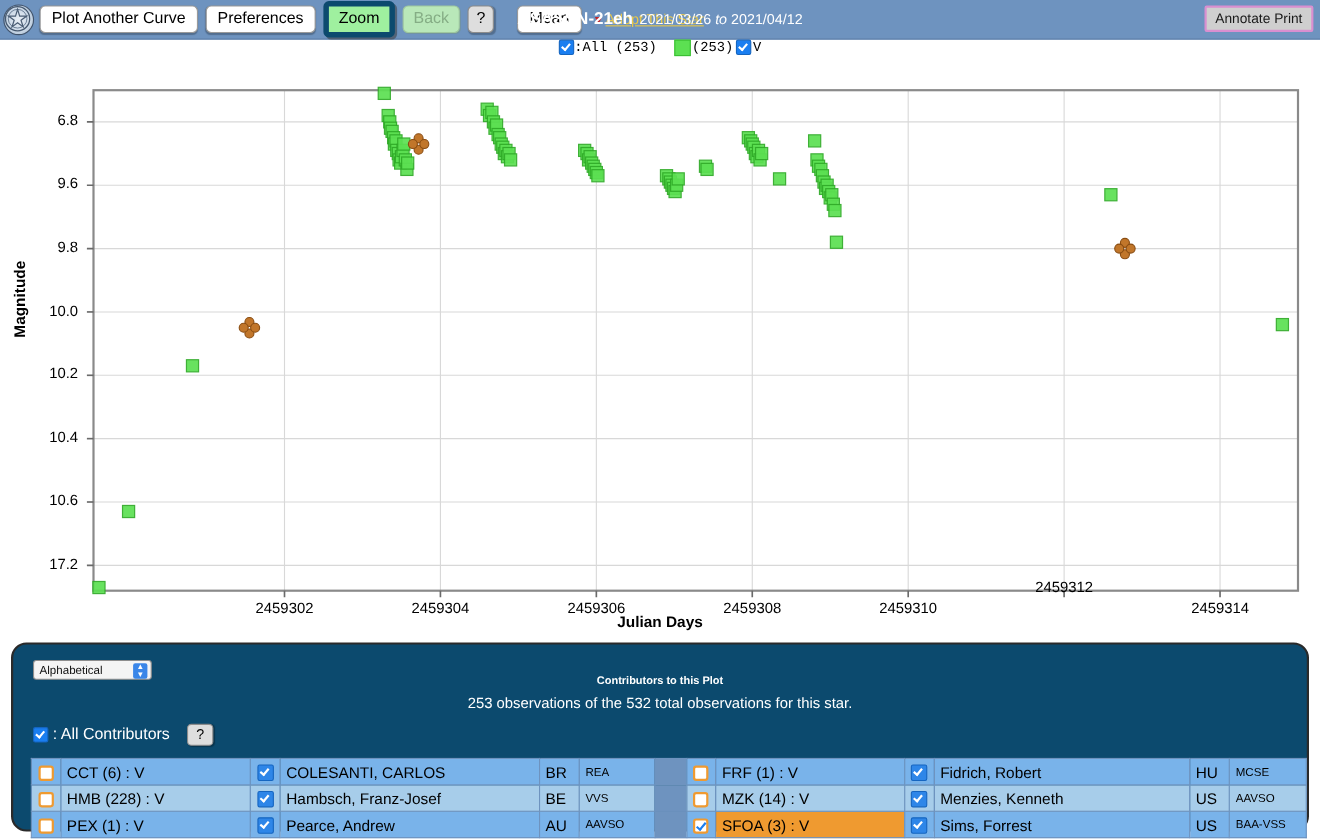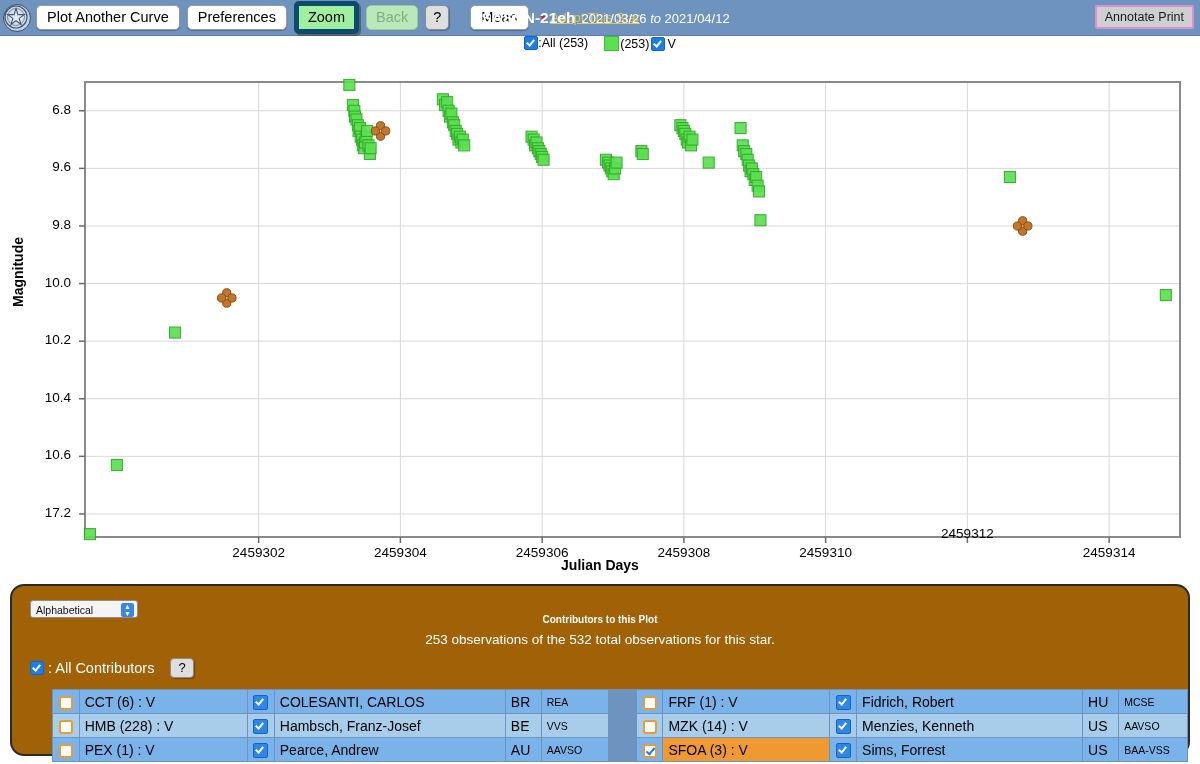--- a/index.html
+++ b/index.html
@@ -81,21 +81,21 @@
     font-size: 12.5px; padding: 3px 8px;
     font-family: "Liberation Sans", sans-serif;
   }
 
   
   .legend {
     position: absolute; top: 34px; left: 0; width: 1200px; height: 18px;
     display: flex; justify-content: center; align-items: center;
     font-size: 12.5px; color: #000;
   }
-  .legend .grp { display: flex; align-items: flex-end; margin: 0 8px; }
+  .legend .grp { display: flex; align-items: center; margin: 0 8px; font-family: Liberation Mono, monospace; }
   .cbx {
     width: 12px; height: 12px; border-radius: 2px;
     background: #1a7ef0; border: 1px solid #1565c0;
     display: inline-block; position: relative; flex: none;
   }
   .cbx::after {
     content: ""; position: absolute; left: 3px; top: 1px;
     width: 3px; height: 6px; border: solid #fff;
     border-width: 0 2px 2px 0; transform: rotate(40deg);
   }
@@ -116,21 +116,21 @@
     position: absolute; left: 0; width: 1200px; top: 505px;
     text-align: center; font-size: 14px; font-weight: bold; color: #000;
   }
   .ytick, .xtick { position: absolute; font-size: 13.5px; color: #000; }
   .ytick { text-align: right; width: 60px; }
   .xtick { text-align: center; width: 110px; }
 
   
   .contrib-panel {
     position: absolute; left: 10px; top: 584px; width: 1180px; height: 172px;
-    background: #a16207;
+    background: #0c4a6e;
     border: 2px solid #2a2a2a;
     border-radius: 14px;
     box-sizing: border-box;
   }
   .sortsel {
     position: absolute; left: 18px; top: 14px;
     width: 108px; height: 18px;
     background: #f4f4f4; border: 1px solid #8d8d8d; border-radius: 3px;
     font-size: 10.5px; color: #111; line-height: 18px; padding-left: 5px;
     box-sizing: border-box;
@@ -153,21 +153,21 @@
     display: flex; align-items: center; color: #fff; font-size: 14.5px;
   }
   .allrow .cbx { margin-right: 4px; }
   .allrow .qbtn {
     margin-left: 16px; background: #dedede; border: 1px solid #8c8c8c;
     border-radius: 4px; font-size: 13px; color: #000;
     padding: 1px 7px 2px 7px; box-shadow: 1px 1px 1px rgba(0,0,0,.3);
   }
 
   table.contrib {
-    position: absolute; left: 40px; top: 103px;
+    position: absolute; left: 16px; top: 103px;
     border-collapse: collapse;
     font-size: 14px; color: #000;
   }
   table.contrib td {
     border: 1px solid #6e93bf;
     padding: 0 5px;
     height: 23px;
     white-space: nowrap;
     vertical-align: middle;
   }

